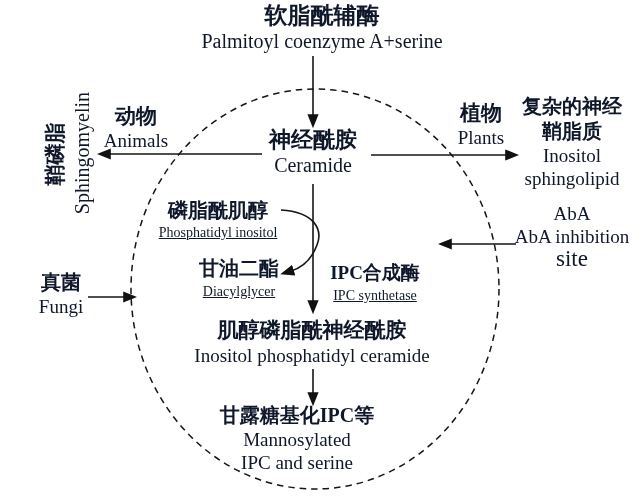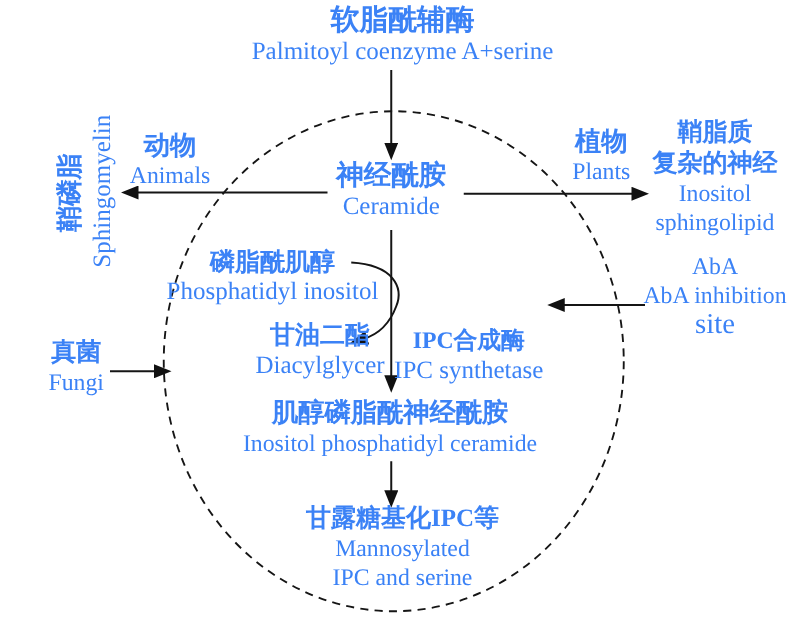--- a/index.html
+++ b/index.html
@@ -1,32 +1,32 @@
 <!DOCTYPE html>
 <html><head>
 <meta charset="utf-8">
 <style>
   html,body{margin:0;padding:0;background:#ffffff;}
   #stage{
     position:relative;width:642px;height:496px;background:#ffffff;overflow:hidden;
-    font-family:"Liberation Serif","DejaVu Serif",serif;color:#3b82f6;
+    font-family:"Liberation Serif","DejaVu Serif",serif;color:#0f172a;
   }
   #arrow-layer{position:absolute;left:0;top:0;width:642px;height:496px;}
   .label{position:absolute;text-align:center;white-space:nowrap;}
   .cn{font-weight:bold;}
   .en{font-weight:normal;}
   .rot{position:absolute;transform:rotate(-90deg);text-align:center;white-space:nowrap;}
   
   .f23{font-size:23px;line-height:27px;}
   .f22{font-size:22px;line-height:26px;text-align:center;}
   .f21{font-size:21px;line-height:26px;}
   .f20{font-size:20px;line-height:25px;}
   .f20t{font-size:20px;line-height:24px;}
   .f19{font-size:19px;line-height:23px;}
-  .f18{font-size:20px;line-height:22px;}
+  .f18{font-size:14px;line-height:22px;text-decoration:underline;}
 </style>
 </head>
 <body>
 
 <div id="stage">
 
   <svg id="arrow-layer" viewBox="0 0 642 496" xmlns="http://www.w3.org/2000/svg">
     <defs>
       <marker id="arr" viewBox="0 0 10 8" refX="2" refY="4" markerWidth="9" markerHeight="7" orient="auto">
         <path d="M0 0 L10 4 L0 8 z" fill="#111111"></path>
@@ -60,56 +60,56 @@
 
   <div class="rot cn" style="left:13px;top:142px;width:84px;font-size:21px;line-height:24px;">鞘磷脂</div>
   <div class="rot en" style="left:12px;top:141px;width:140px;font-size:20px;line-height:24px;">Sphingomyelin</div>
 
   <div class="label" style="left:438px;top:100px;width:86px;">
     <div class="cn f21">植物</div>
     <div class="en f19">Plants</div>
   </div>
 
   <div class="label" style="left:504px;top:94px;width:136px;">
+    <div class="cn f20">复杂的神经</div>
     <div class="cn f20">鞘脂质</div>
-    <div class="cn f20">复杂的神经</div>
     <div class="en f19">Inositol</div>
     <div class="en f19">sphingolipid</div>
   </div>
 
   <div class="label" style="left:127px;top:198px;width:182px;">
     <div class="cn f20t">磷脂酰肌醇</div>
     <div class="en f18">Phosphatidyl inositol</div>
   </div>
 
   <div class="label" style="left:313px;top:228px;width:124px;">
     <div class="cn" style="font-size:19px;line-height:25px;margin-top:32px;">IPC合成酶</div>
     <div class="en f18">IPC synthetase</div>
   </div>
 
-  <div class="label" style="left:192px;top:256px;width:128px;">
+  <div class="label" style="left:175px;top:256px;width:128px;">
     <div class="cn f20">甘油二酯</div>
     <div class="en f18">Diacylglycer</div>
   </div>
 
   <div class="label" style="left:506px;top:203px;width:132px;text-align:center;">
     <div class="en" style="font-size:19px;line-height:22px;">AbA</div>
     <div class="en f19">AbA inhibition</div>
     <div class="en" style="font-size:23px;line-height:22px;">site</div>
   </div>
 
   <div class="label" style="left:181px;top:317px;width:262px;">
     <div class="cn" style="font-size:21px;line-height:27px;">肌醇磷脂酰神经酰胺</div>
     <div class="en f19">Inositol phosphatidyl ceramide</div>
   </div>
 
   <div class="label" style="left:24px;top:270px;width:74px;">
     <div class="cn f20">真菌</div>
     <div class="en f19">Fungi</div>
   </div>
 
-  <div class="label" style="left:212px;top:403px;width:220px;">
+  <div class="label" style="left:187px;top:403px;width:220px;">
     <div class="cn f20">甘露糖基化IPC等</div>
     <div class="en f19">Mannosylated</div>
     <div class="en f19">IPC and serine</div>
   </div>
 
 </div>
 
 </body></html>

